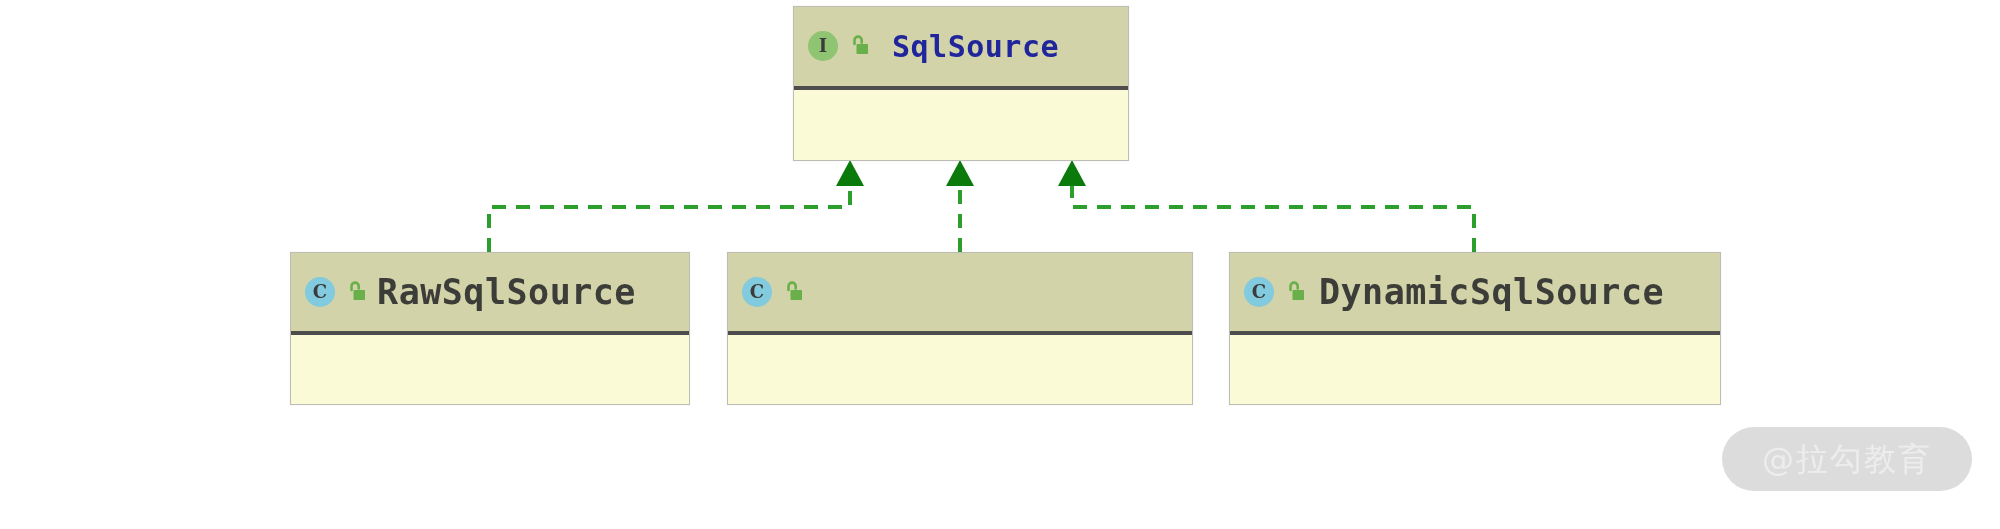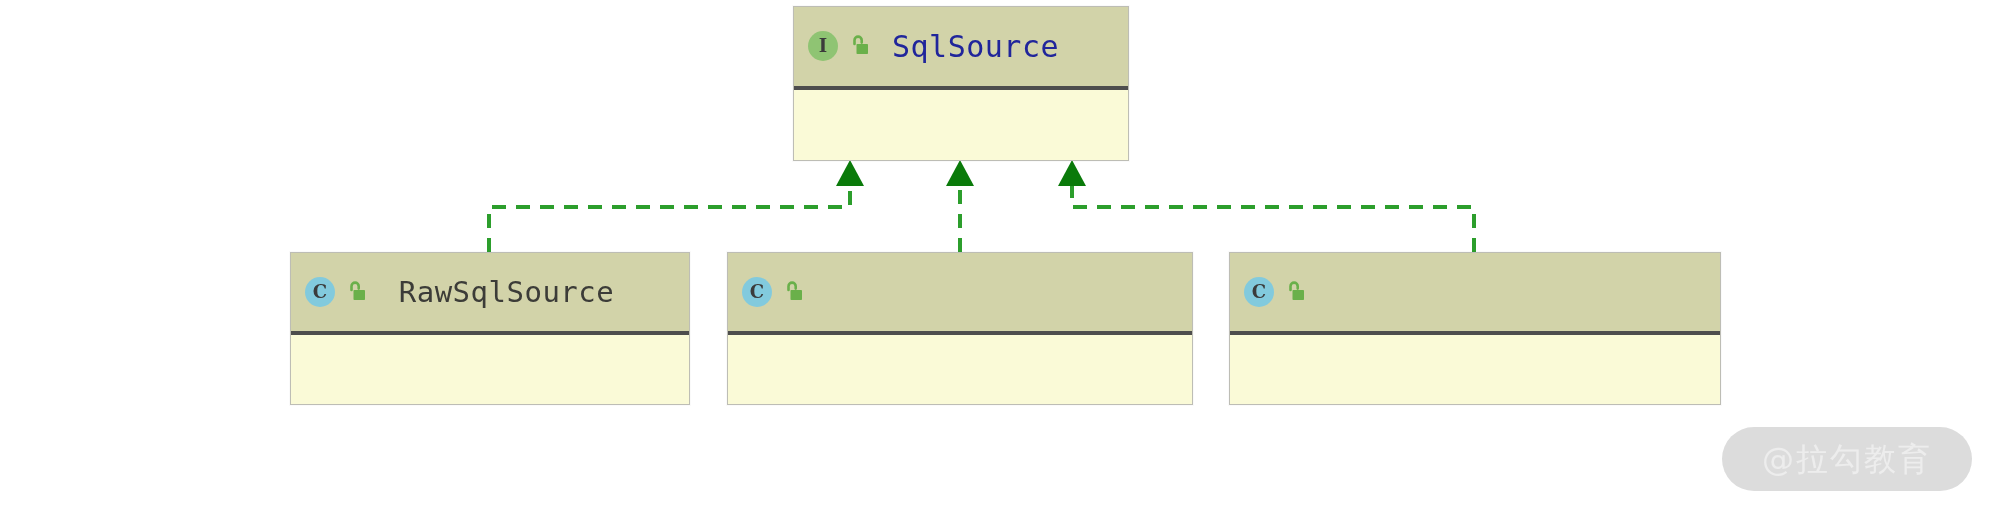--- a/index.html
+++ b/index.html
@@ -68,29 +68,30 @@
     height: 24px;
     display: block;
   }
 
   .uml-title {
     flex: 1 1 auto;
     text-align: center;
     font-family: "DejaVu Sans Mono", monospace;
     letter-spacing: 0.5px;
     white-space: nowrap;
+    font-weight: bold;
   }
   .title-interface {
     color: #20259b;
     font-size: 30px;
     padding-right: 46px;
   }
   .title-class {
     color: #3c3c38;
-    font-size: 29px;
+    font-size: 35px;
     padding-right: 42px;
   }
 
   
   #connectors {
     position: absolute;
     left: 0;
     top: 0;
     width: 2000px;
     height: 529px;
@@ -180,19 +181,20 @@
 
   <div class="uml-box" style="left:1229px; top:252px; width:492px; height:153px;">
     <div class="uml-header">
       <span class="badge badge-class">C</span>
       <span class="lock-icon">
         <svg viewBox="0 0 22 24" xmlns="http://www.w3.org/2000/svg">
           <path d="M7.5 10 L7.5 6.2 A3.6 3.6 0 0 1 14.7 6.2 L14.7 8.6" fill="none" stroke="#6ab04a" stroke-width="2.6" stroke-linecap="round"></path>
           <rect x="9.5" y="10" width="11.5" height="10" rx="0.8" fill="#6ab04a"></rect>
         </svg>
       </span>
+      <span class="uml-title title-class">DynamicSqlSource</span>
     </div>
     <div class="uml-body"></div>
   </div>
 
   <div id="watermark">@拉勾教育</div>
 
 </div>
 
 </body></html>

